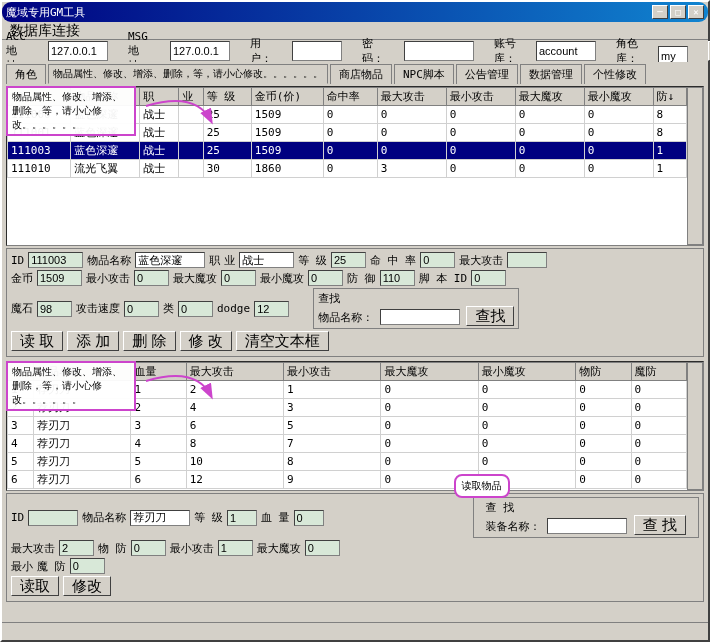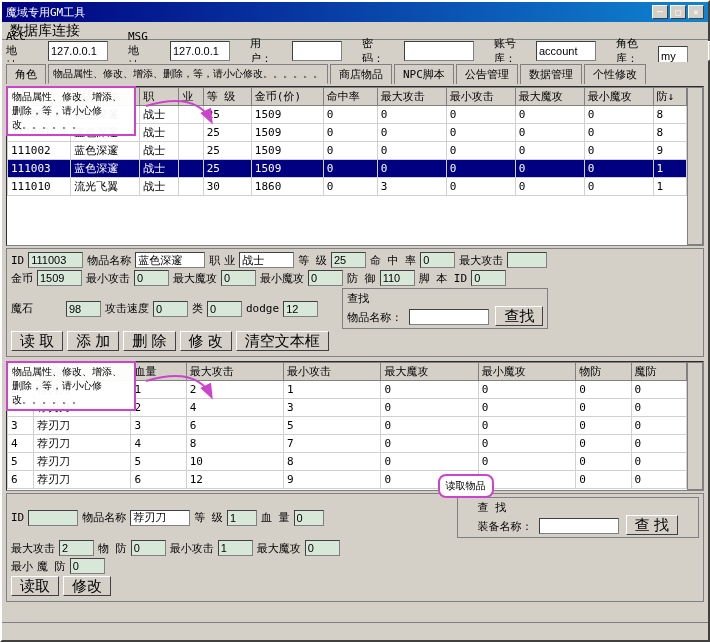--- a/index.html
+++ b/index.html
@@ -23,20 +23,21 @@
     }
     .title-bar {
       background: linear-gradient(to right, #000080, #1084d0);
       color: white;
       padding: 2px 4px;
       font-size: 11px;
       display: flex;
       align-items: center;
       justify-content: space-between;
       height: 20px;
+      border-radius: 9px;
     }
     .title-bar-buttons {
       display: flex;
       gap: 2px;
     }
     .title-btn {
       width: 16px;
       height: 14px;
       background: #d4d0c8;
       border: 1px solid #fff;
@@ -335,34 +336,20 @@
       <td></td>
       <td>25</td>
       <td>1509</td>
       <td>0</td>
       <td>0</td>
       <td>0</td>
       <td>0</td>
       <td>0</td>
       <td>8</td>
     </tr>
-                <tr>
-      <td>111002</td>
-      <td>蓝色深邃</td>
-      <td>战士</td>
-      <td></td>
-      <td>25</td>
-      <td>1509</td>
-      <td>0</td>
-      <td>0</td>
-      <td>0</td>
-      <td>0</td>
-      <td>0</td>
-      <td>9</td>
-    </tr>
                 <tr class="selected">
       <td>111003</td>
       <td>蓝色深邃</td>
       <td>战士</td>
       <td></td>
       <td>25</td>
       <td>1509</td>
       <td>0</td>
       <td>0</td>
       <td>0</td>
@@ -416,21 +403,21 @@
         <input class="form-input" style="width: 35px;" value="0">
         <span class="form-label">最小魔攻</span>
         <input class="form-input" style="width: 35px;" value="0">
         <span class="form-label">防  御</span>
         <input class="form-input" style="width: 35px;" value="110">
         <span class="form-label">脚 本 ID</span>
         <input class="form-input" style="width: 35px;" value="0">
       </div>
       <div class="form-row">
         <span class="form-label">魔石</span>
-        <input class="form-input" style="width: 35px; margin-left: 29px;" value="98">
+        <input class="form-input" style="width: 35px;" value="98">
         <span class="form-label">攻击速度</span>
         <input class="form-input" style="width: 35px;" value="0">
         <span class="form-label">类</span>
         <input class="form-input" style="width: 35px;" value="0">
         <span class="form-label">dodge</span>
         <input class="form-input" style="width: 35px;" value="12">
         <div style="margin-left:20px; border:1px solid #808080; padding:2px 4px; background:#d4d0c8;">
           <span class="form-label">查找</span>
           <br>
           <span class="form-label">物品名称：</span>
@@ -556,21 +543,21 @@
       <div class="form-row">
         <span class="form-label">ID</span>
         <input class="form-input" style="width: 50px;" value="">
         <span class="form-label">物品名称</span>
         <input class="form-input white-bg" style="width: 60px;" value="荐刃刀">
         <span class="form-label">等 级</span>
         <input class="form-input" style="width: 30px;" value="1">
         <span class="form-label">血 量</span>
         <input class="form-input" style="width: 30px;" value="0">
 
-        <div style="margin-left:auto; border:1px solid #808080; padding:2px 20px; background:#d4d0c8; position:relative;">
+        <div style="margin-left:auto; border:1px solid #808080; padding:2px 12px; background:#d4d0c8; position:relative;">
           
           <div class="callout-bubble" style="position:absolute; top:-24px; left:-20px; font-size:10px; border-radius:8px;">
             <span>读取物品</span>
           </div>
           <span class="form-label">查 找</span>
           <br>
           <span class="form-label">装备名称：</span>
           <input class="form-input white-bg" style="width: 80px;" value="">
           <button class="btn">查 找</button>
         </div>

